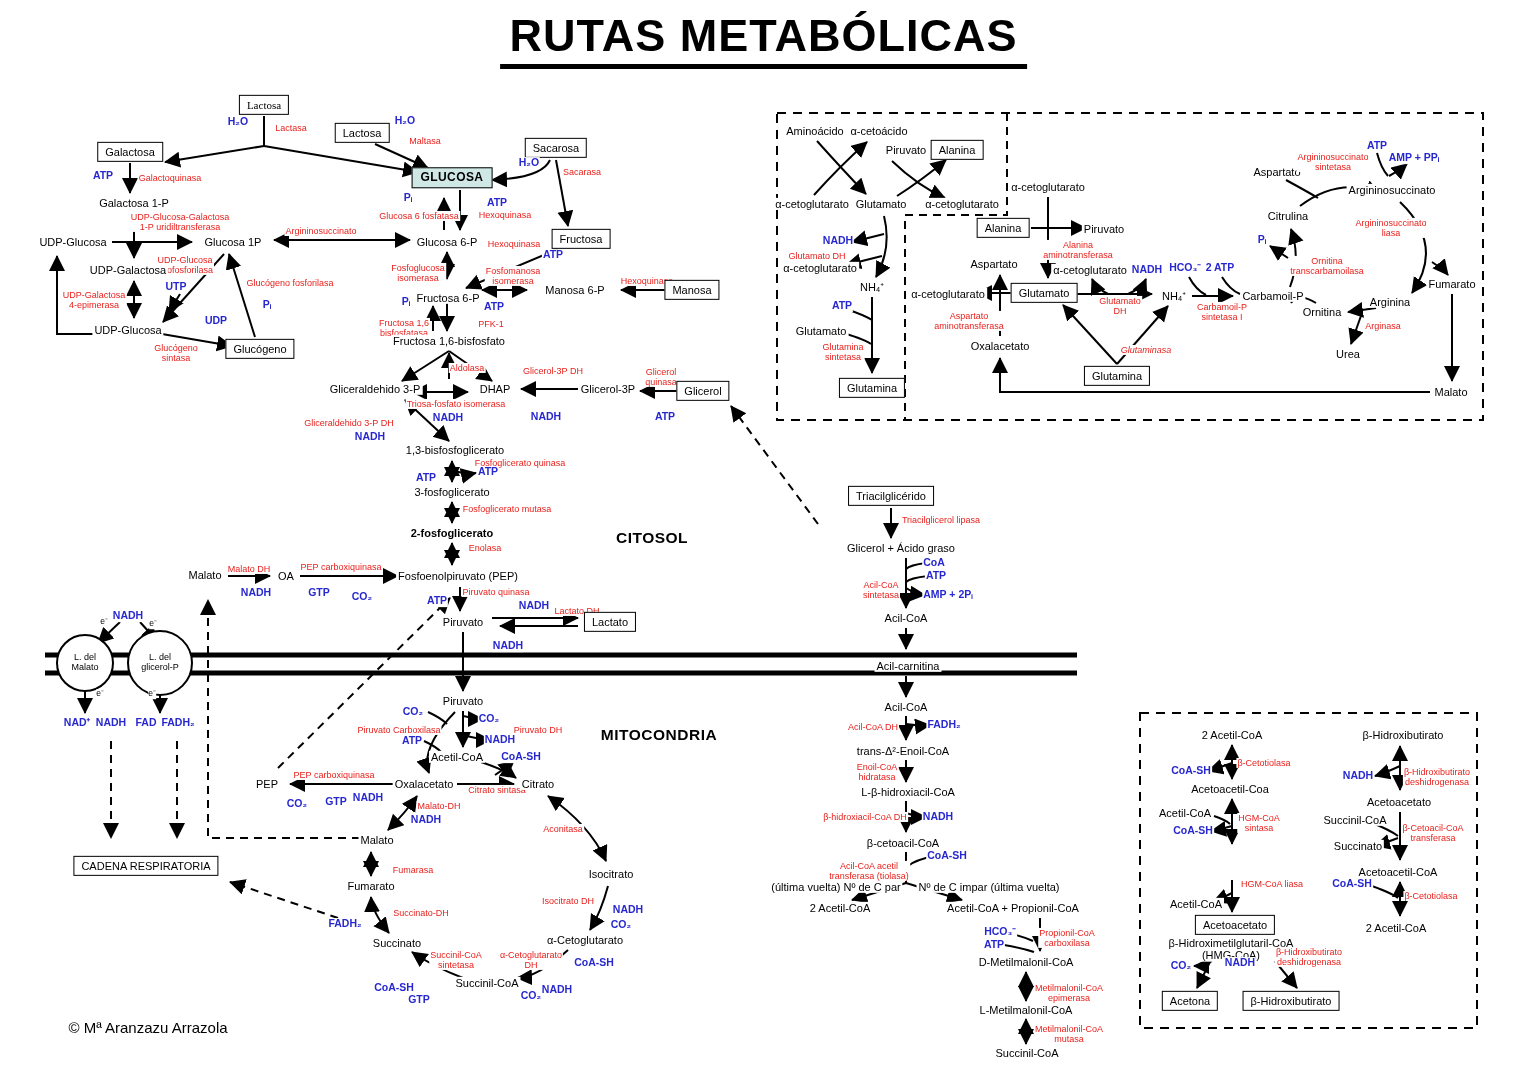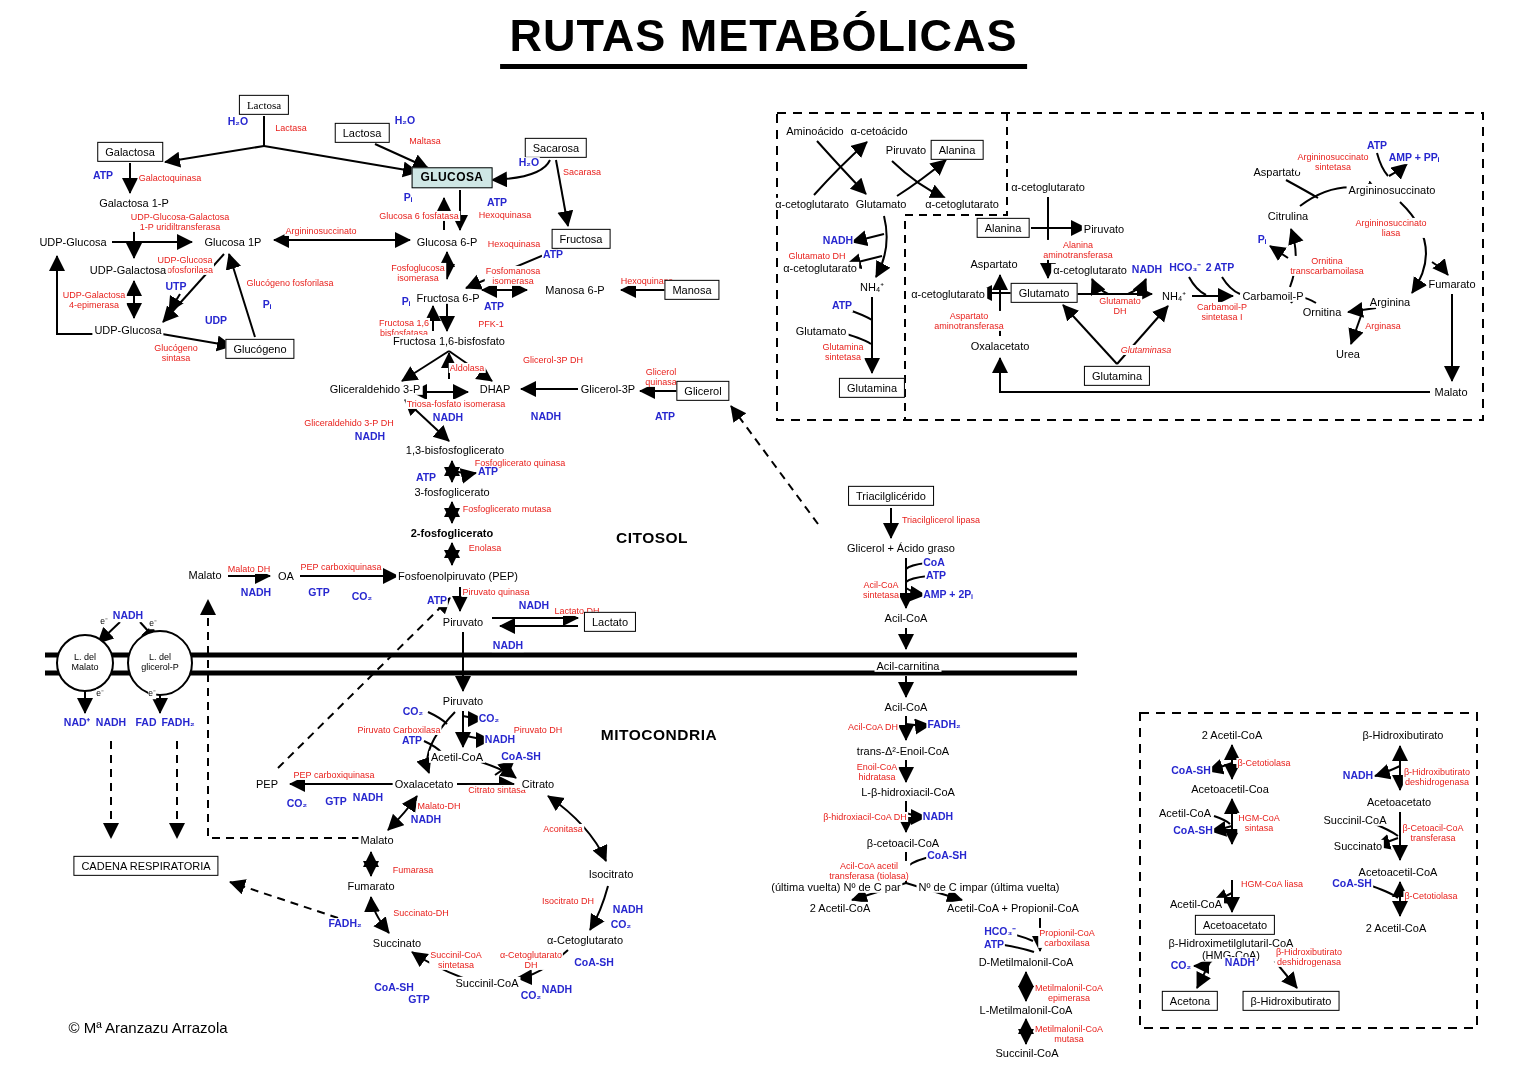--- a/index.html
+++ b/index.html
@@ -233,21 +233,21 @@
 bisfosfatasa</div>
     <div class="node n-e" style="left: 491px; top: 324px;">PFK-1</div>
     <div class="node n-m" style="left: 128px; top: 330px;">UDP-Glucosa</div>
     <div class="node n-e" style="left: 176px; top: 353px;">Glucógeno
 sintasa</div>
     <div class="node n-b" style="left: 260px; top: 349px;">Glucógeno</div>
     <div class="node n-m" style="left: 449px; top: 341px;">Fructosa 1,6-bisfosfato</div>
     <div class="node n-e" style="left: 467px; top: 368px;">Aldolasa</div>
     <div class="node n-m" style="left: 375px; top: 389px;">Gliceraldehido 3-P</div>
     <div class="node n-m" style="left: 495px; top: 389px;">DHAP</div>
-    <div class="node n-e" style="left: 553px; top: 360px;">Glicerol-3P DH</div>
+    <div class="node n-e" style="left: 553px; top: 371px;">Glicerol-3P DH</div>
     <div class="node n-m" style="left: 608px; top: 389px;">Glicerol-3P</div>
     <div class="node n-e" style="left: 661px; top: 377px;">Glicerol
 quinasa</div>
     <div class="node n-b" style="left: 703px; top: 391px;">Glicerol</div>
     <div class="node n-e" style="left: 456px; top: 404px;">Triosa-fosfato isomerasa</div>
     <div class="node n-c" style="left: 448px; top: 418px;">NADH</div>
     <div class="node n-c" style="left: 546px; top: 417px;">NADH</div>
     <div class="node n-c" style="left: 665px; top: 417px;">ATP</div>
     <div class="node n-e" style="left: 349px; top: 423px;">Gliceraldehido 3-P DH</div>
     <div class="node n-c" style="left: 370px; top: 437px;">NADH</div>

